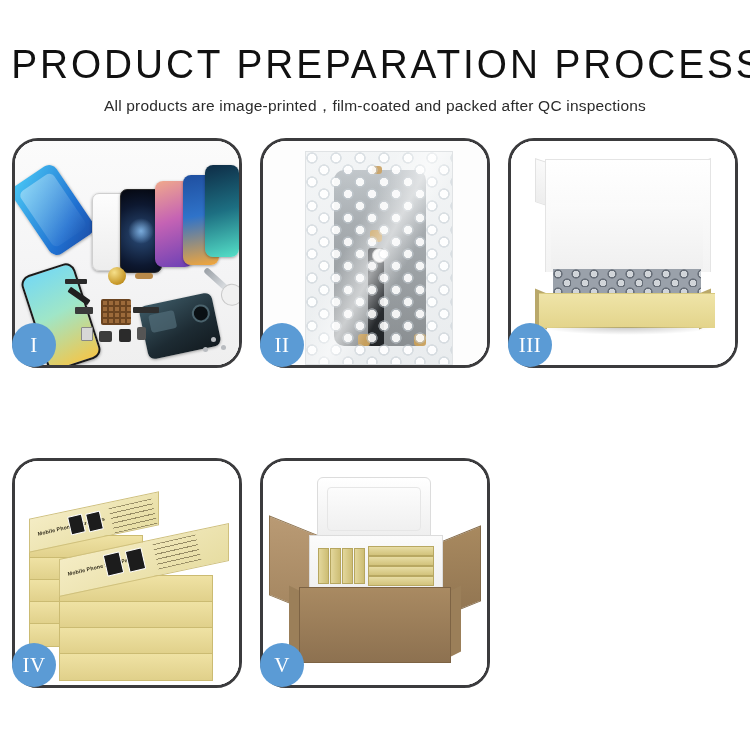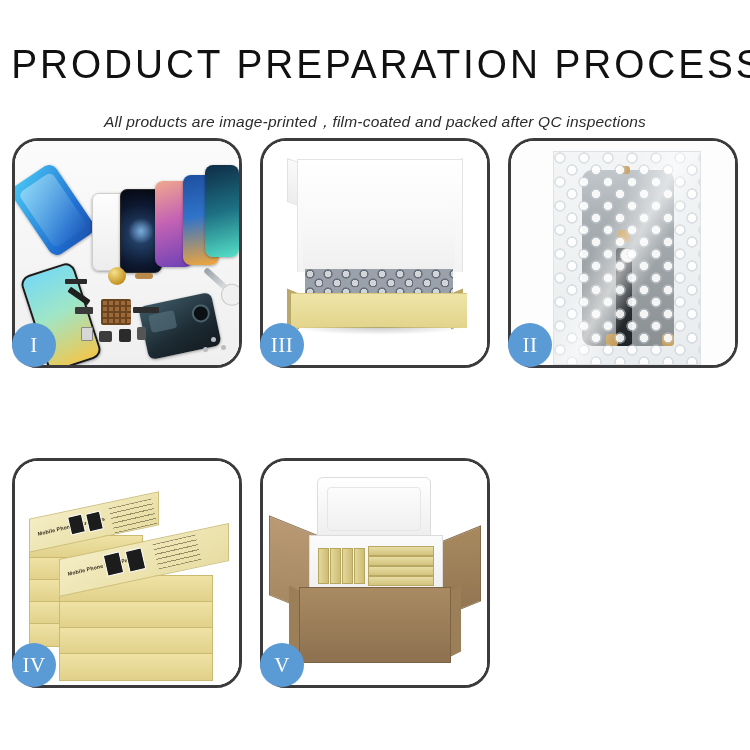--- a/index.html
+++ b/index.html
@@ -19,29 +19,28 @@
     font-size:40px;
     font-weight:500;
     letter-spacing:3.0px;
     color:#111111;
     line-height:1;
     padding-top:44px;
     transform:scaleX(0.97);
     white-space:nowrap;
   }
   .subtitle{
-    margin:16px;padding:0;
+    margin:0;padding:0;
     padding-top:14px;
     font-size:15.5px;
     font-weight:400;
     letter-spacing:.2px;
     color:#2b2b2b;
     line-height:1;
     white-space:nowrap;
-    font-style:italic;
   }
 
   
   .grid{
     position:absolute;
     left:12px;top:138px;
     width:726px;height:552px;
     display:grid;
     grid-template-columns:repeat(3,230px);
     grid-template-rows:repeat(2,230px);
@@ -298,50 +297,50 @@
         <div class="driver"></div>
         <div class="scr s1"></div>
         <div class="scr s2"></div>
         <div class="scr s3"></div>
       </div>
       <div class="badge">I</div>
     </div>
 
     <div class="panel">
       <div class="stage">
-        <div class="p3bg"></div>
-        <div class="lidflapL"></div>
-        <div class="lidflapR"></div>
-        <div class="lidback"></div>
-        <div class="foaminner"></div>
-        <div class="bubinner"></div>
-        <div class="boxlipL"></div>
-        <div class="boxlipR"></div>
-        <div class="boxfront"></div>
-        <div class="boxshadow"></div>
-      </div>
-      <div class="badge">III</div>
-    </div>
-
-    <div class="panel">
-      <div class="stage">
         <div class="p2bg"></div>
         <div class="bagwrap">
           <div class="scrn"></div>
           <div class="flex"></div>
           <div class="ring"></div>
           <div class="conn c1"></div>
           <div class="conn c2"></div>
           <div class="conn c3"></div>
           <div class="conn c4"></div>
           <div class="bubbles"></div>
           <div class="sheen"></div>
         </div>
       </div>
       <div class="badge">II</div>
+    </div>
+
+    <div class="panel">
+      <div class="stage">
+        <div class="p3bg"></div>
+        <div class="lidflapL"></div>
+        <div class="lidflapR"></div>
+        <div class="lidback"></div>
+        <div class="foaminner"></div>
+        <div class="bubinner"></div>
+        <div class="boxlipL"></div>
+        <div class="boxlipR"></div>
+        <div class="boxfront"></div>
+        <div class="boxshadow"></div>
+      </div>
+      <div class="badge">III</div>
     </div>
 
     <div class="panel">
       <div class="stage">
         <div class="p4bg"></div>
         <div class="stack">
 
           <div class="sbox" style="left:6px;  top:56px; width:112px;height:22px;"></div>
           <div class="sbox" style="left:6px;  top:78px; width:112px;height:22px;"></div>
           <div class="sbox" style="left:6px;  top:100px;width:112px;height:22px;"></div>

